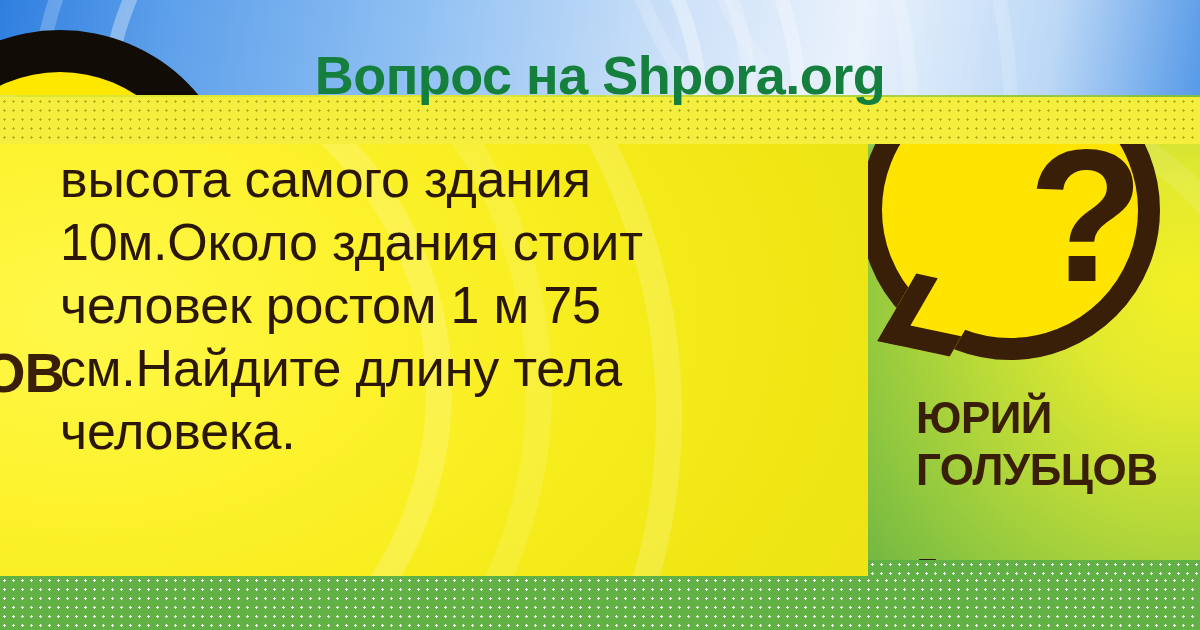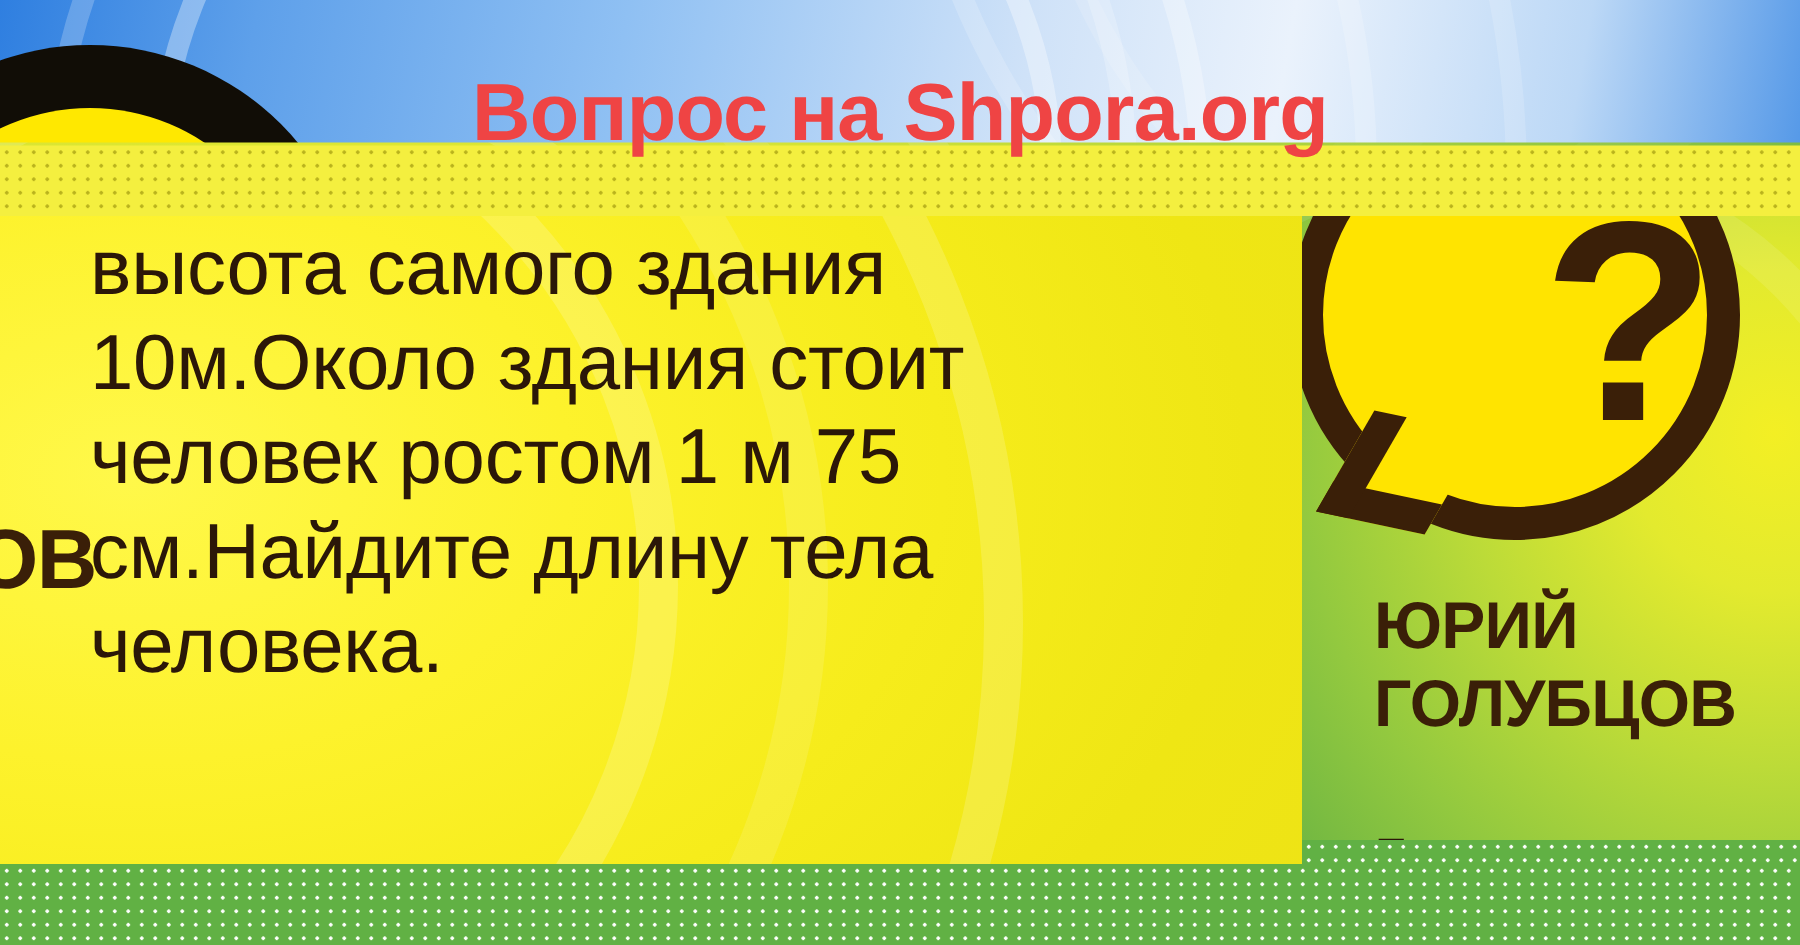--- a/index.html
+++ b/index.html
@@ -122,21 +122,21 @@
   .band-green-step{
     position:absolute;left:868px;top:560px;width:332px;height:18px;
     background-color:#61b144;
     background-image:radial-gradient(#ffffff 1px, transparent 1.3px);
     background-size:9px 9px;
   }
 
   
   .site-title{
     position:absolute;left:0;top:44px;width:1200px;text-align:center;
-    color:#ef4444;font-size:54px;font-weight:700;letter-spacing:-.5px;
+    color:#15803d;font-size:54px;font-weight:700;letter-spacing:-.5px;
   }
   .name-fragment{
     position:absolute;left:-18px;top:340px;
     color:#3a1f08;font-size:56px;font-weight:700;letter-spacing:-1px;
   }
 </style>
 </head>
 <body>
 
 <div id="stage">

